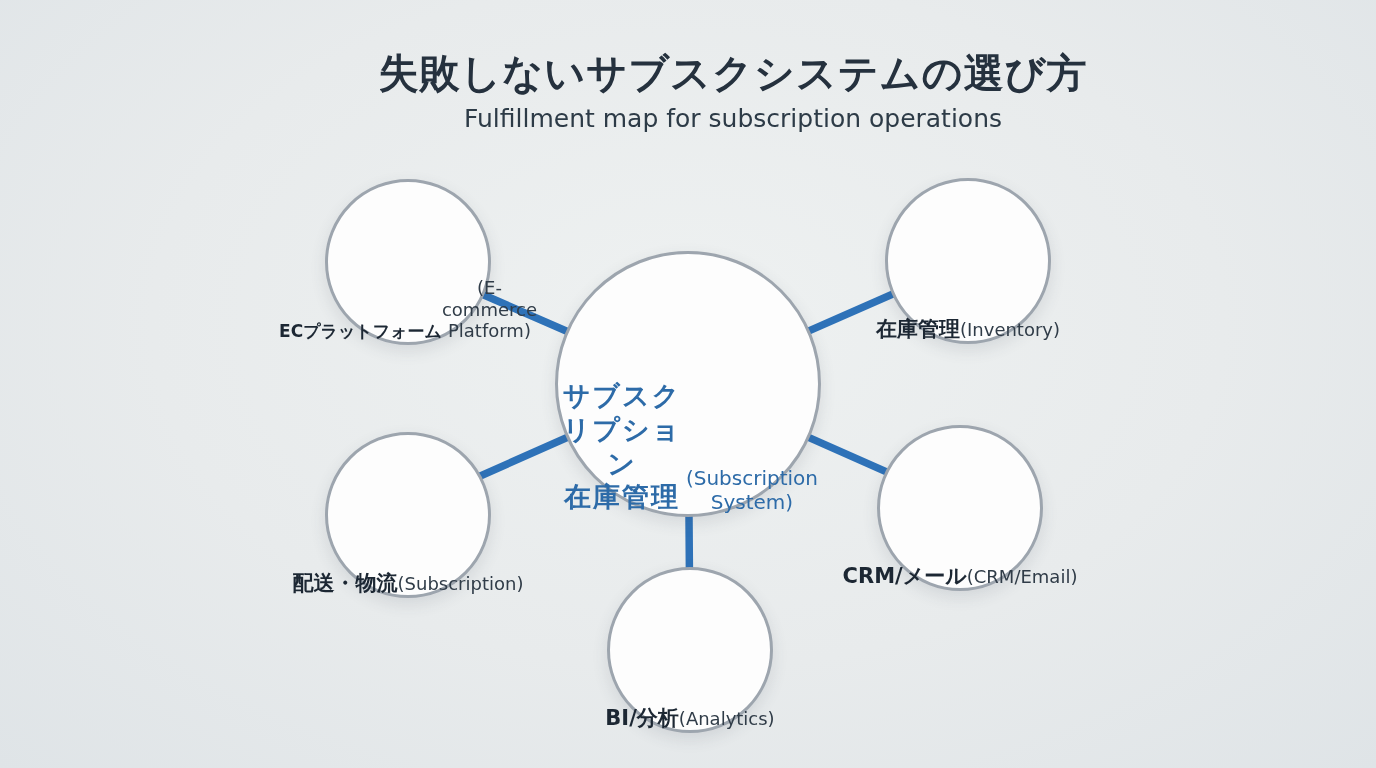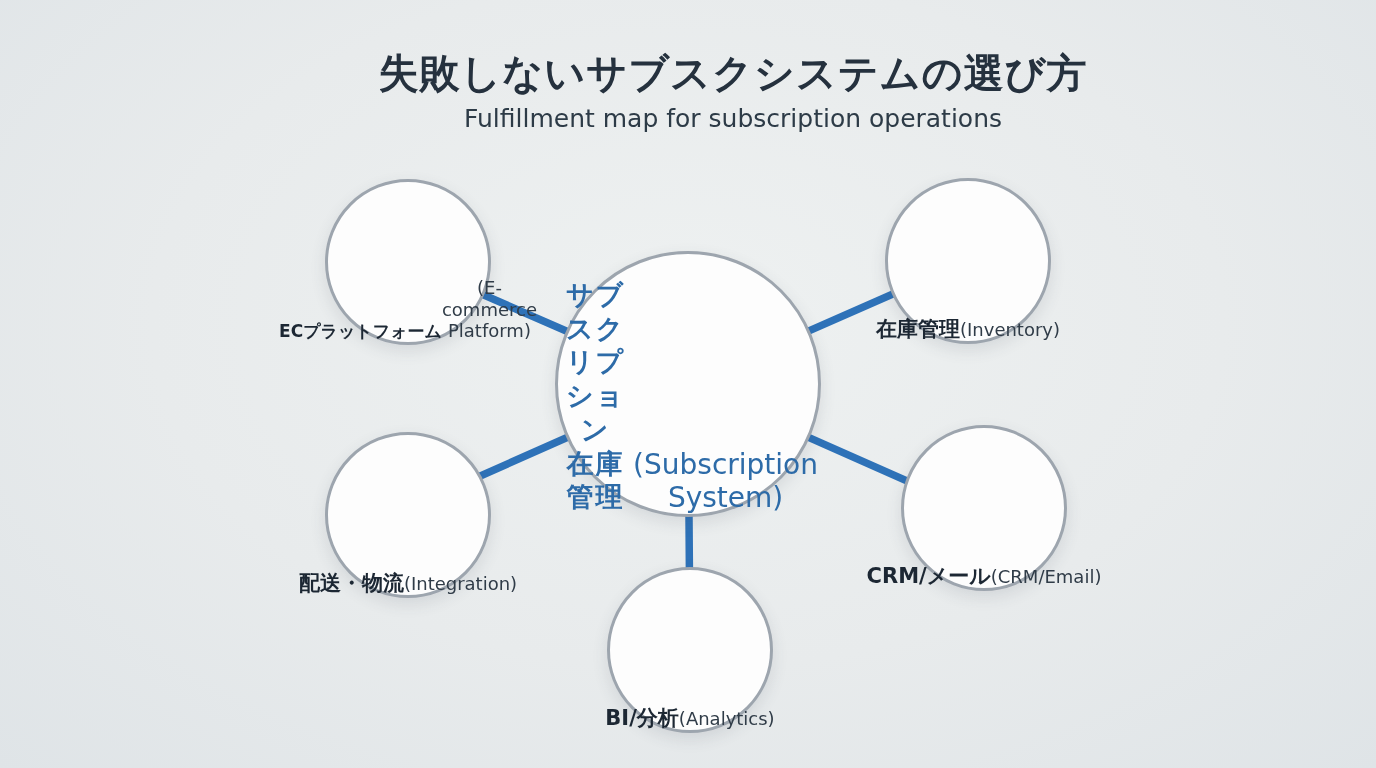--- a/index.html
+++ b/index.html
@@ -73,29 +73,29 @@
   .node.center .label {
     font-size: 27px;
     font-weight: 700;
     letter-spacing: 2px;
     color: #2d6ba8;
     line-height: 1.25;
     white-space: pre-line;
   }
   .node.center .sub {
     margin-top: 4px;
-    font-size: 28px;
+    font-size: 20px;
     color: #2d6ba8;
   }
 
   .node.satellite { width: 166px; height: 166px; }
   .node.n-ec        { left: 325px; top: 179px; }
   .node.n-inventory { left: 885px; top: 178px; }
   .node.n-fulfill   { left: 325px; top: 432px; }
-  .node.n-crm       { left: 901px; top: 425px; }
+  .node.n-crm       { left: 877px; top: 425px; }
   .node.n-analytics { left: 607px; top: 567px; }
 
   .node .icon {
     width: 54px;
     height: 46px;
     margin-bottom: 7px;
   }
   .node .icon svg { width: 100%; height: 100%; }
   .icon .st {
     fill: none;
@@ -186,21 +186,21 @@
   <div class="node satellite n-fulfill">
     <div class="icon">
       <svg viewBox="0 0 26 19">
         <rect class="fl" x="1.5" y="2" width="12.6" height="10" rx="1"></rect>
         <path class="fl" d="M14.1 5 h4.3 l3.4 3.6 v3.4 h-7.7 Z"></path>
         <circle class="wh" cx="6.1" cy="14.2" r="2.1"></circle>
         <circle class="wh" cx="17.4" cy="14.2" r="2.1"></circle>
       </svg>
     </div>
     <div class="label">配送・物流</div>
-    <div class="sub">(Integration)</div>
+    <div class="sub">(Subscription)</div>
   </div>
 
   <div class="node satellite n-crm">
     <div class="icon">
       <svg viewBox="0 0 24 18">
         <rect class="fl" x="1.8" y="1.8" width="20.4" height="14.4" rx="1.2"></rect>
         <path class="st" d="M2.8 3.2 L12 10.2 L21.2 3.2"></path>
       </svg>
     </div>
     <div class="label">CRM/メール</div>

